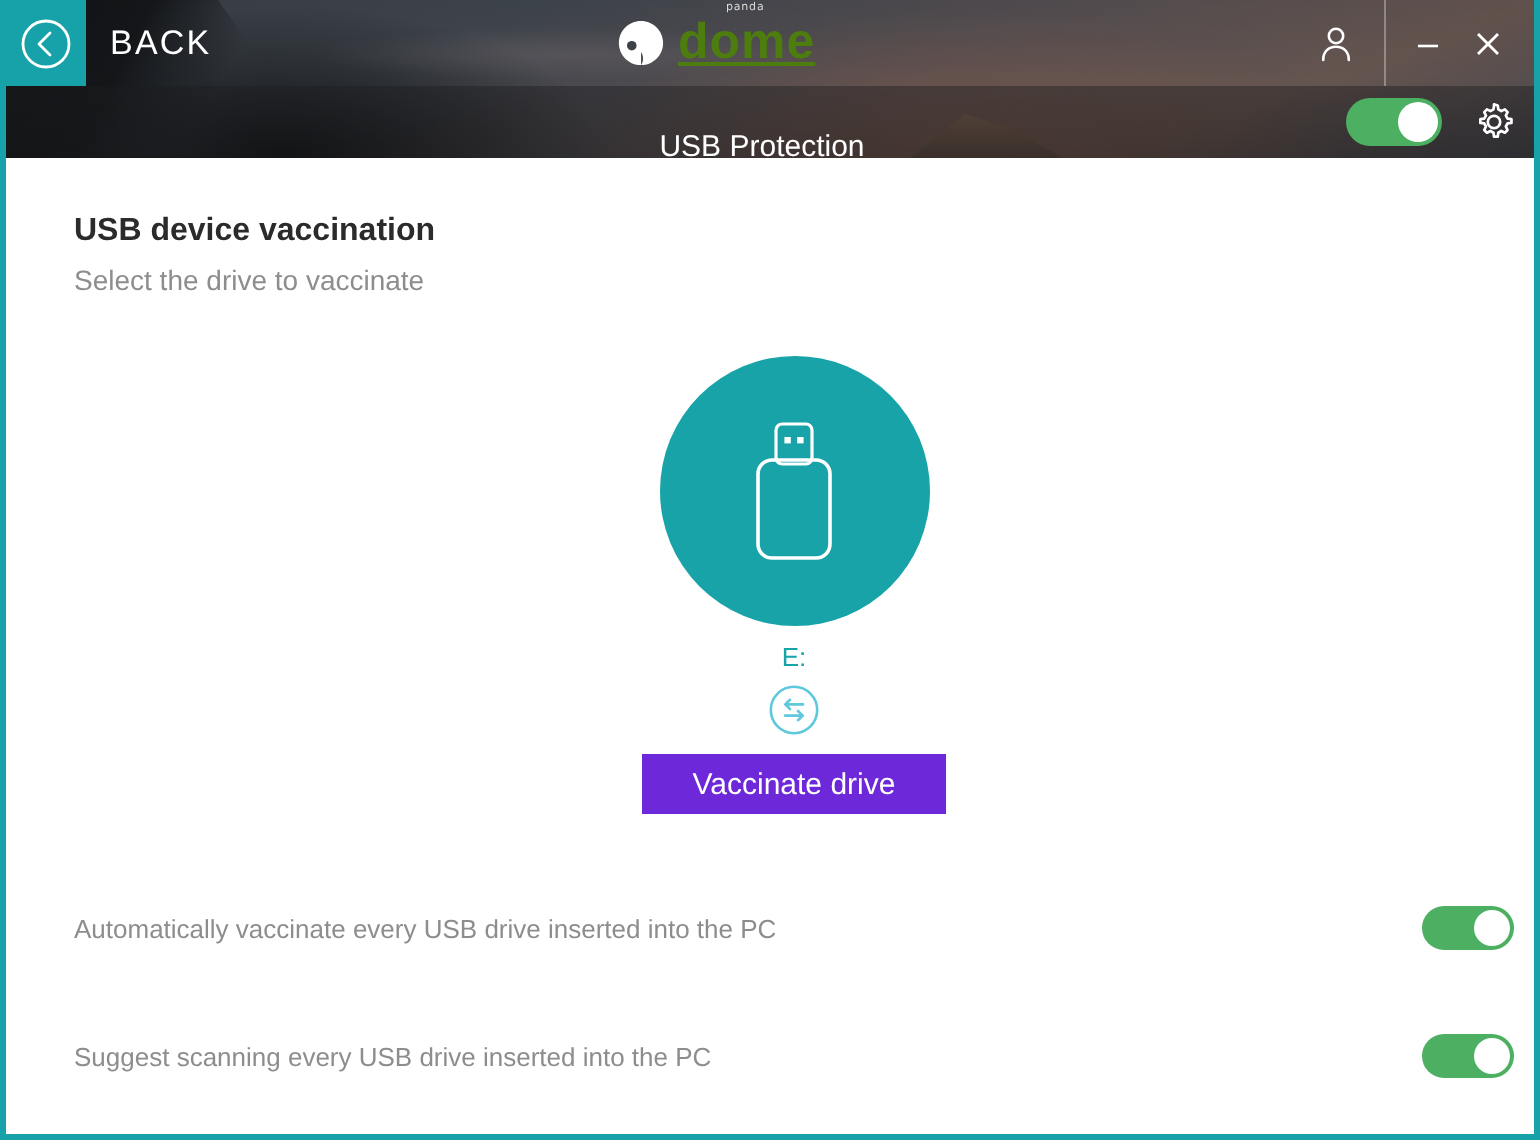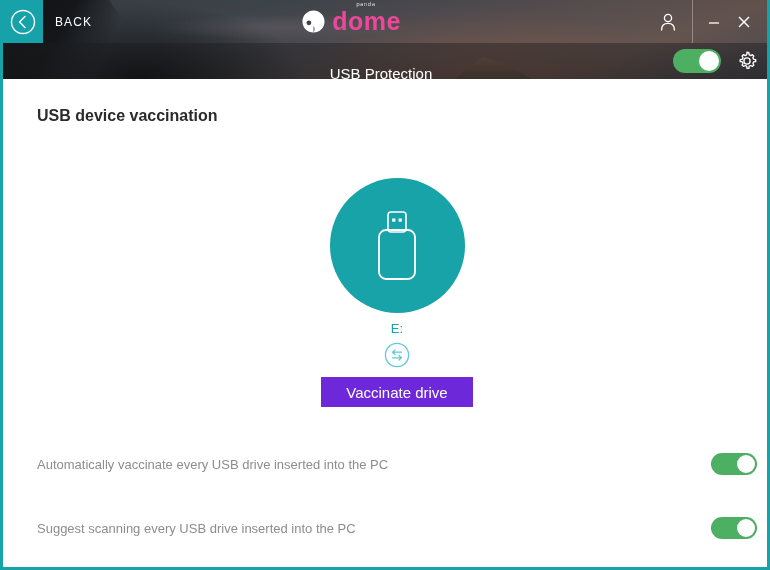--- a/index.html
+++ b/index.html
@@ -51,40 +51,41 @@
   .titlebar{
     position:absolute;left:0;top:0;width:770px;height:43px;
     display:flex;align-items:center;
   }
   .back-square{
     width:40px;height:43px;background:#16a2a8;
     display:flex;align-items:center;justify-content:center;flex:none;
     cursor:pointer;
   }
   .back-label{
-    color:#ffffff;font-size:12px;letter-spacing:1.1px;
+    color:#ffffff;font-size:17px;letter-spacing:1.1px;
     margin-left:12px;flex:none;cursor:pointer;
   }
   .logo-wrap{
     flex:1;display:flex;align-items:center;justify-content:center;
     margin-left:-40px;
   }
   .logo{
     display:flex;align-items:flex-end;gap:6px;position:relative;
   }
   .logo-mark{width:25px;height:25px;flex:none;}
   .logo-text-wrap{position:relative;}
   .logo-brand-small{
     position:absolute;left:24px;top:-8px;
     font-size:5.5px;color:#d9d9d9;letter-spacing:.4px;
     font-family:"DejaVu Sans", sans-serif;
   }
   .logo-text{
-    color:#ec4899;font-size:25px;font-weight:700;letter-spacing:.5px;
+    color:#4d7c0f;font-size:25px;font-weight:700;letter-spacing:.5px;
     line-height:25px;
+    text-decoration:underline;
   }
   .win-controls{
     display:flex;align-items:center;flex:none;padding-right:14px;height:43px;
   }
   .user-icon-btn{
     width:36px;height:43px;display:flex;align-items:center;justify-content:center;cursor:pointer;
   }
   .win-divider{
     width:1px;height:43px;background:rgba(255,255,255,0.32);margin:0 6px;
   }
@@ -238,20 +239,21 @@
             <circle cx="12" cy="12" r="3.1"></circle>
           </g>
         </svg>
       </div>
     </div>
   </div>
 
   <div class="body">
 
     <div class="section-heading">USB device vaccination</div>
+    <div class="section-sub">Select the drive to vaccinate</div>
 
     <div class="drive-area">
 
       <div class="drive-circle">
         <svg width="46" height="74" viewBox="0 0 46 74">
           <rect x="14" y="3" width="18" height="20" rx="3" ry="3" fill="none" stroke="#ffffff" stroke-width="1.6"></rect>
           <rect x="18.2" y="9.5" width="3.2" height="3.2" fill="#ffffff"></rect>
           <rect x="24.6" y="9.5" width="3.2" height="3.2" fill="#ffffff"></rect>
           <rect x="5" y="21" width="36" height="49" rx="7" ry="7" fill="none" stroke="#ffffff" stroke-width="1.8"></rect>
         </svg>

